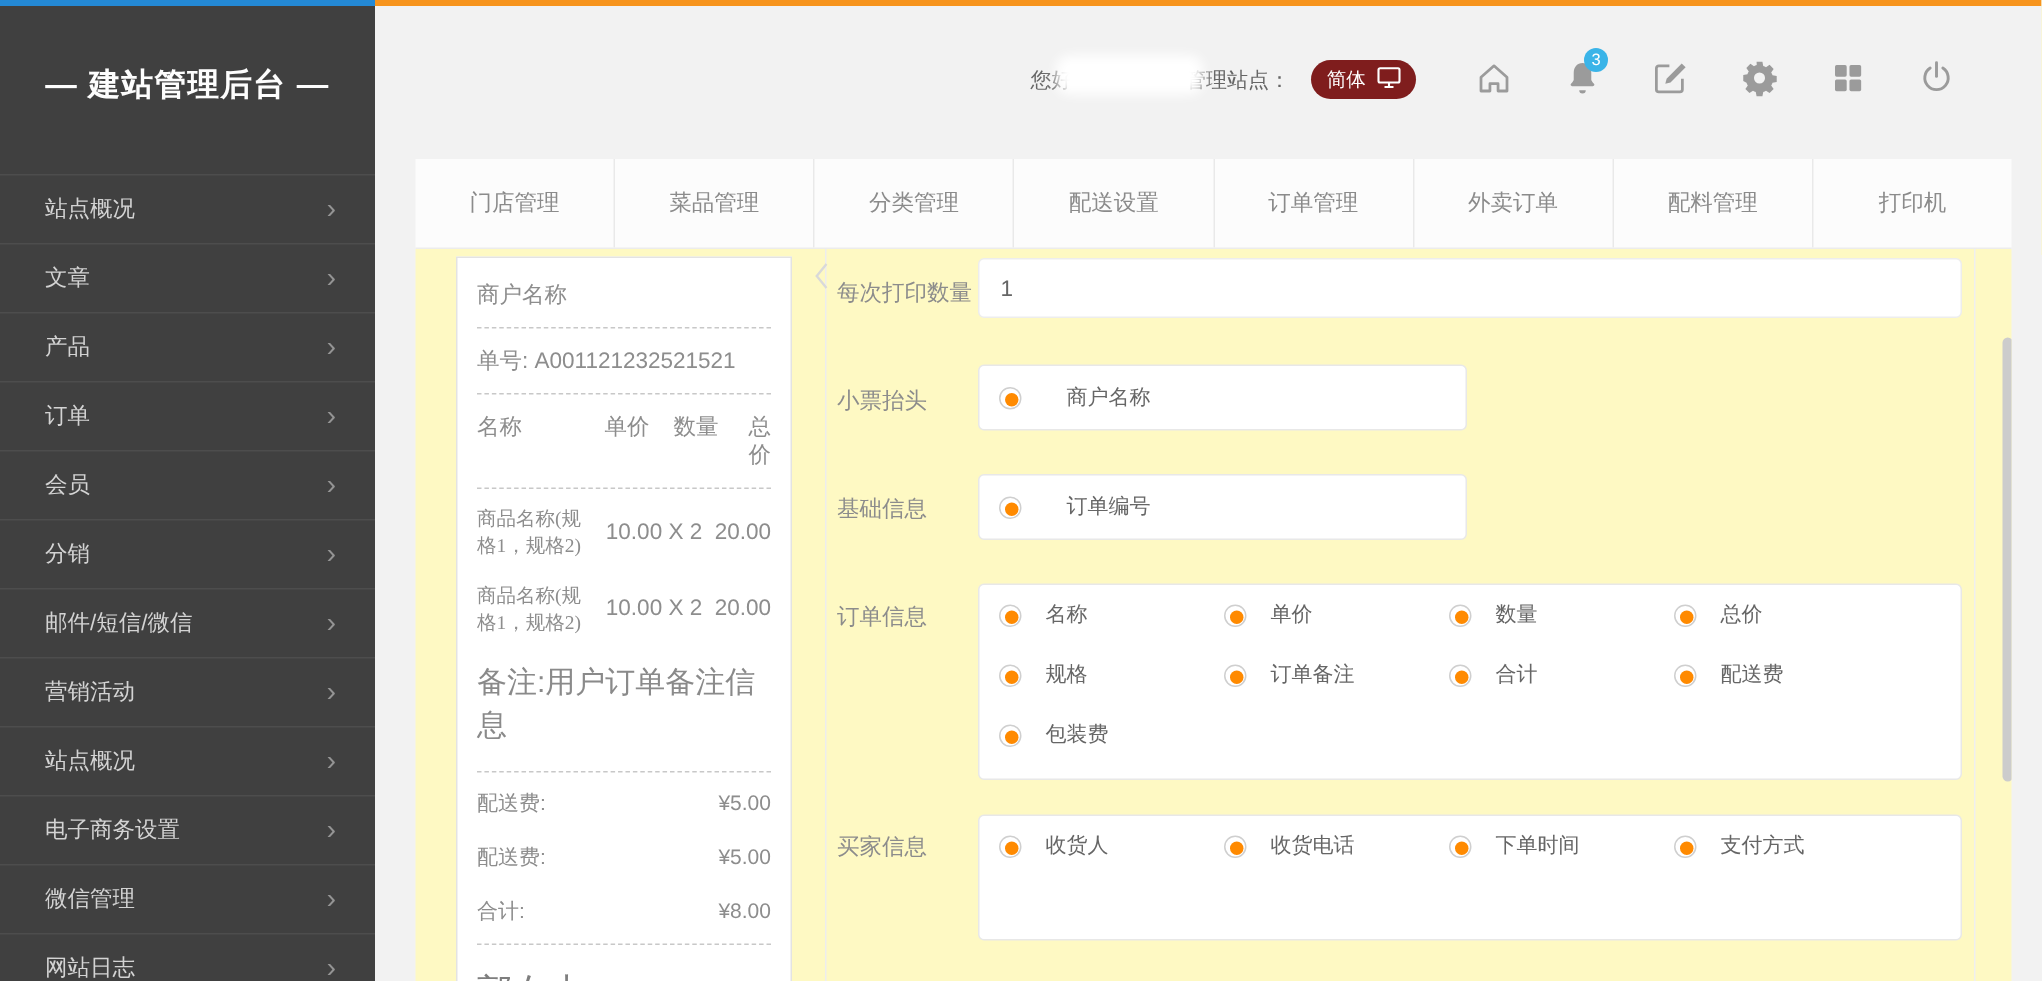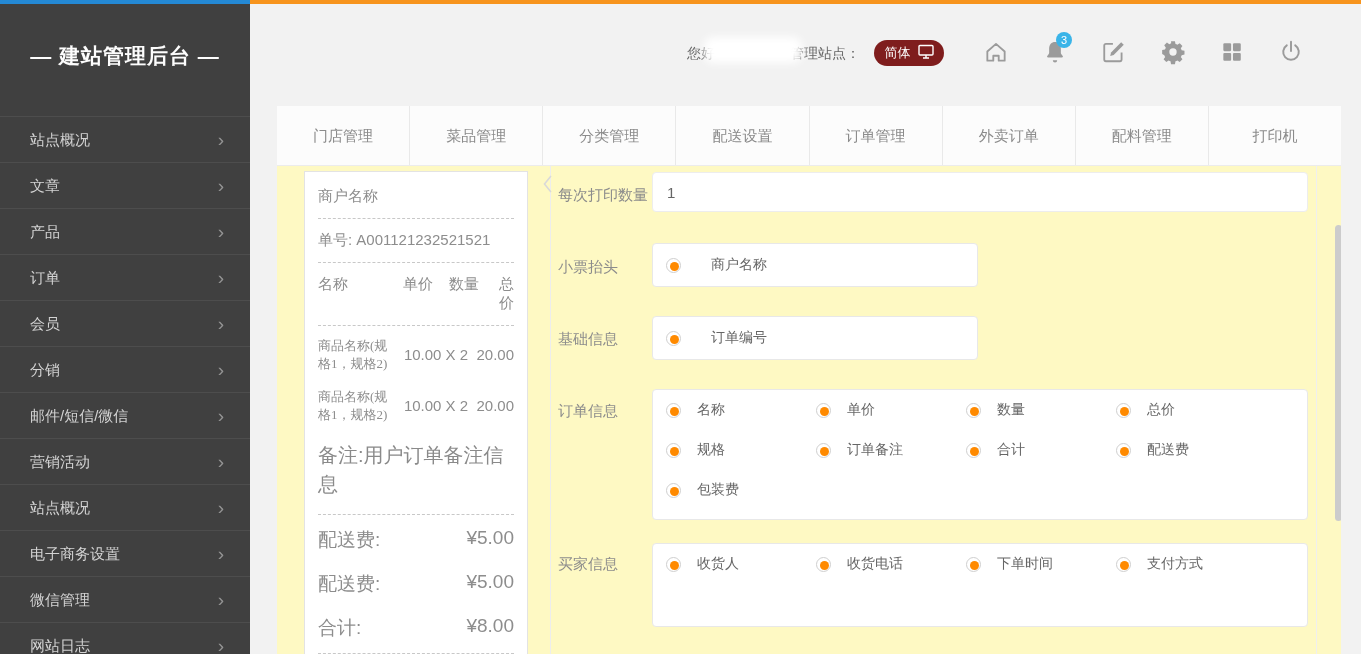--- a/index.html
+++ b/index.html
@@ -51,21 +51,21 @@
   .r-cols { display:flex; font-size:15px; padding:9px 0; }
   .c-name  { width:76px; }
   .c-up    { width:48px; text-align:center; }
   .c-qty   { width:44px; text-align:center; }
   .c-total { flex:1; text-align:right; }
   .r-item { display:flex; align-items:center; padding:8px 0; font-size:15px; }
   .i-name  { width:82px; font-size:13px; line-height:1.35;font-family:Liberation Serif, serif; }
   .i-pq    { width:72px; text-align:center; white-space:nowrap; }
   .i-total { flex:1; text-align:right; }
   .r-note { font-size:20px; line-height:1.45; padding:10px 0 12px; color:#8a8a8a; }
-  .r-fee  { display:flex; justify-content:space-between; font-size:19px; padding:9px 0;text-align:center; }
+  .r-fee  { display:flex; justify-content:space-between; font-size:14px; padding:9px 0;text-align:center; }
   .r-cust-name  { font-size:24px; color:#7e7e7e; padding-top:12px; }
 
   
   .panel-divider { position:absolute; left:273px; top:0; bottom:0; width:1px; background:#ededed; }
   .collapse-chevron { position:absolute; left:266px; top:9px; z-index:2; cursor:pointer; }
   .s-label { position:absolute; left:281px; font-size:15px; color:#8c8c8c; }
   .print-input { position:absolute; left:375px; top:6px; width:656px; height:40px; border:1px solid #ededed;
                  border-radius:4px; font-size:15px; color:#666; padding:0 14px; background:#fff; outline:none; }
   .opt-box { position:absolute; left:375px; border:1px solid #e8e8e8; border-radius:4px; background:#fff; }
   .opt-box.single { display:flex; align-items:center; padding-left:13px; }

